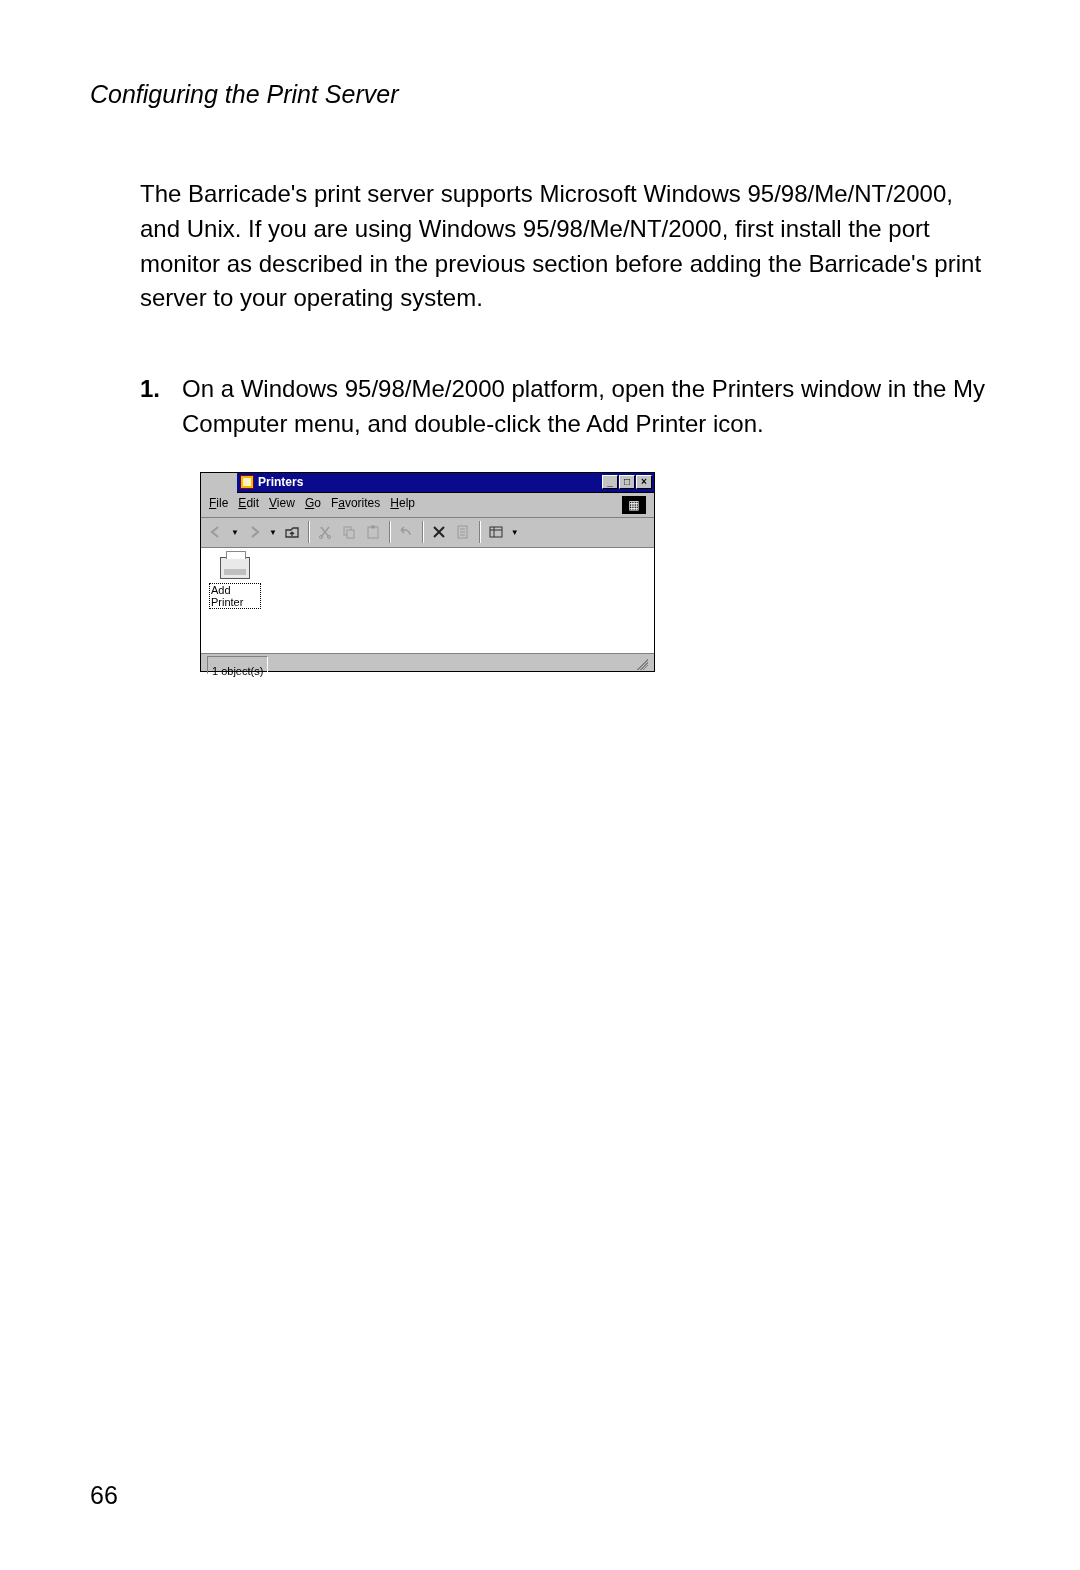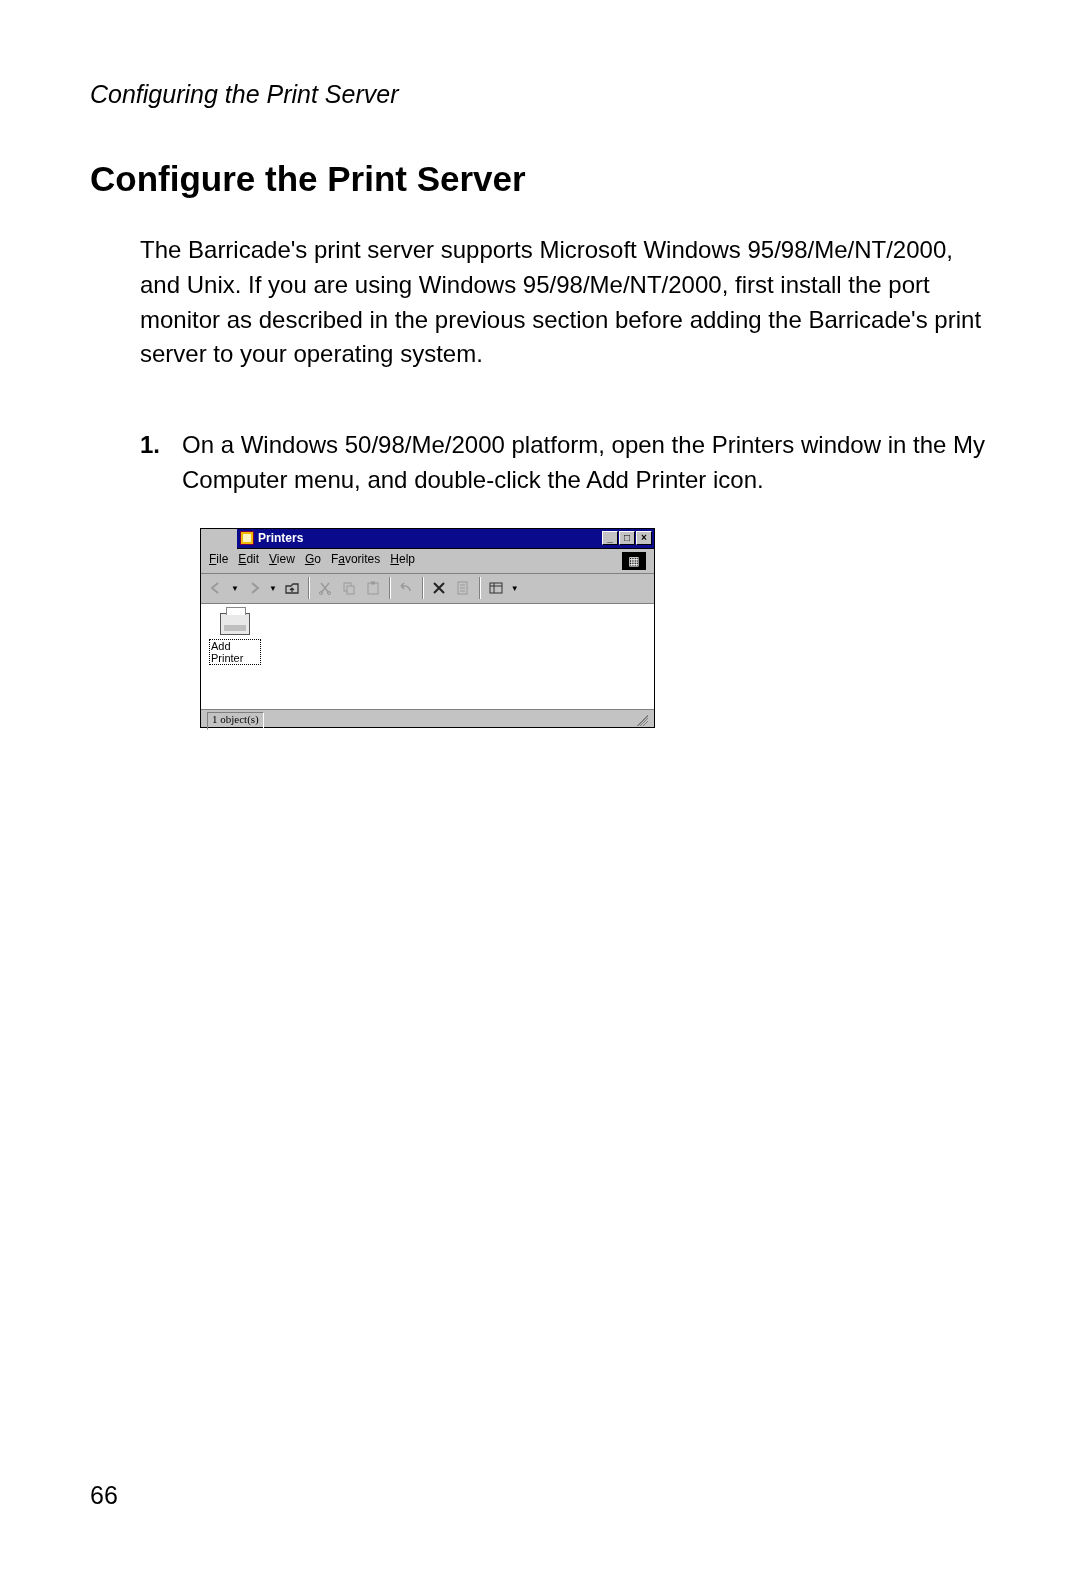--- a/index.html
+++ b/index.html
@@ -12,21 +12,21 @@
   }
   .page {
     position: relative;
     width: 1080px;
     height: 1570px;
     padding: 80px 90px 60px 90px;
   }
   .running-header {
     font-style: italic;
     font-size: 25px;
-    margin-bottom: 50px;
+    margin-bottom: 68px;
   }
   .h1 {
     font-size: 35px;
     font-weight: bold;
     margin-bottom: 34px;
   }
   .body-text {
     font-size: 24px;
     line-height: 1.45;
     margin-left: 50px;
@@ -184,48 +184,47 @@
     border-top:1px solid #808080;
     padding:2px 6px;
     font-size:11px;
     display:flex;
     height:18px;
   }
   .win-status .cell{
     border:1px solid #808080;
     border-top-color:#808080; border-left-color:#808080;
     border-right-color:#fff; border-bottom-color:#fff;
-    padding:0 4px; height:18px;font-family:Liberation Serif, serif;
+    padding:8px 4px; height:18px;
   }
   .win-status .grip{
     margin-left:auto;
     width:14px; height:14px;
     background:
       linear-gradient(135deg, transparent 60%, #808080 60% 65%, transparent 65% 70%, #808080 70% 75%, transparent 75% 80%, #808080 80% 85%, transparent 85%);
   }
 
   
   svg { width:16px; height:16px; }
 </style>
 </head>
 <body>
 
 <div class="page">
 
   <div class="running-header">Configuring the Print Server</div>
 
-  <div class="h1">Configure the Print Server</div>
 
   <div class="body-text">The Barricade's print server supports Microsoft Windows 95/98/Me/NT/2000, and Unix. If you are using Windows 95/98/Me/NT/2000, first install the port monitor as described in the previous section before adding the Barricade's print server to your operating system.</div>
 
 
   <div class="ol">
     <div class="ol-item">
       <div class="ol-num">1.</div>
-      <div>On a Windows 50/98/Me/2000 platform, open the Printers window in the My Computer menu, and double-click the Add Printer icon.</div>
+      <div>On a Windows 95/98/Me/2000 platform, open the Printers window in the My Computer menu, and double-click the Add Printer icon.</div>
     </div>
   </div>
 
   <div class="win">
     <div class="win-titlebar">
       <div class="sys-icon"></div>
       <div class="win-title">Printers</div>
       <div class="win-ctrl">_</div>
       <div class="win-ctrl">□</div>
       <div class="win-ctrl">×</div>

